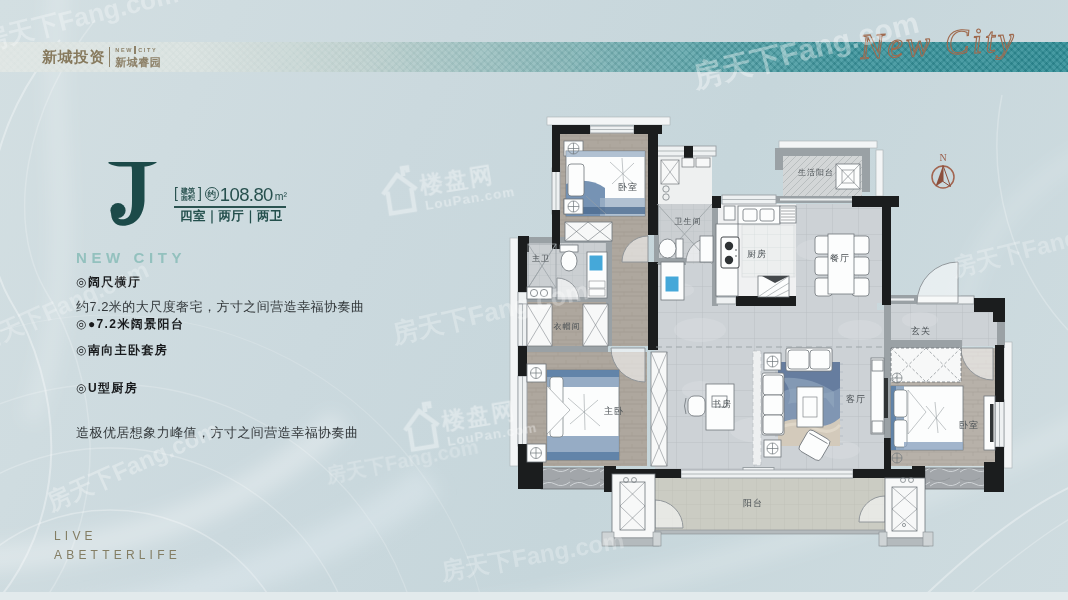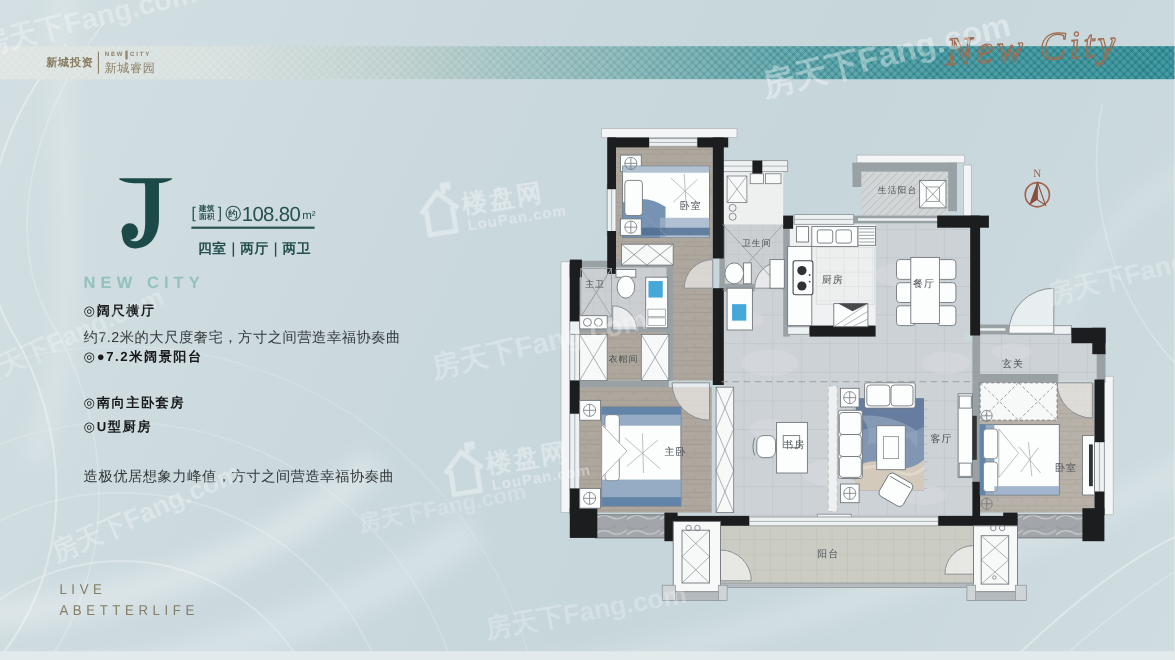--- a/index.html
+++ b/index.html
@@ -6,38 +6,38 @@
 #stage{position:relative;width:1068px;height:600px;overflow:hidden;
   background:linear-gradient(115deg,#d3dfe2 0%,#cbd9de 35%,#c6d6db 60%,#cfdce0 100%);}
 #bgsvg{position:absolute;left:0;top:0}
 
 #band{position:absolute;left:0;top:42px;width:1068px;height:30px;
   background:linear-gradient(90deg,#e1e7e5 0%,#dce4e2 18%,#c3d4d2 34%,#8dbabb 52%,#55a1a7 68%,#3c949c 80%,#2e8d96 100%);}
 #band:after{content:"";position:absolute;inset:0;
   background-image:repeating-linear-gradient(45deg,rgba(15,70,75,.10) 0 2px,rgba(255,255,255,0.06) 2px 5px),repeating-linear-gradient(-45deg,rgba(15,70,75,.10) 0 2px,rgba(255,255,255,0.06) 2px 5px);
   -webkit-mask-image:linear-gradient(90deg,rgba(0,0,0,0.07) 0%,rgba(0,0,0,0.2) 30%,rgba(0,0,0,0.55) 50%,rgba(0,0,0,1) 68%);}
 #logo{position:absolute;left:42px;top:42px;height:30px;color:#877a5e;display:flex;align-items:center}
-#logo .t1{font-size:10px;font-weight:bold;letter-spacing:0.8px;font-family:"Liberation Serif",serif}
+#logo .t1{font-size:15px;font-weight:bold;letter-spacing:0.8px;font-family:"Liberation Serif",serif}
 #logo .div{width:1px;height:20px;background:#8d8168;margin:0 5px 0 4px}
 #logo .r{display:flex;flex-direction:column;line-height:1}
 #logo .r .e{font-size:5.5px;letter-spacing:1.7px;color:#8d8168;font-weight:bold;margin-bottom:2px;display:flex;align-items:center}
 #logo .r .e .bld{display:inline-block;width:2px;height:8px;background:#8d8168;margin:0 2px 1px 1px}
-#logo .r .c{font-size:11px;letter-spacing:0.5px;color:#8d8168;font-family:"Liberation Serif",serif;font-weight:normal}
+#logo .r .c{font-size:11px;letter-spacing:0.5px;color:#8d8168;font-family:"Liberation Serif",serif;font-weight:bold}
 #script{position:absolute;left:860px;top:20px;width:230px;font-family:"Liberation Serif",serif;font-style:italic;font-size:36px;color:transparent;-webkit-text-stroke:1.1px #9f6a4e;letter-spacing:3px;transform:rotate(-3deg)}
 
 #bigJ{position:absolute;left:108px;top:161px}
 #areaBlock{position:absolute;left:174px;top:186px;color:#29504e}
 #areaBlock .row1{display:flex;align-items:flex-end;height:16px}
 #bracket{font-size:7px;line-height:1.08;color:#2b5351;display:flex;align-items:center;font-weight:bold}
 #bracket .br{font-size:14px;font-weight:400;position:relative;top:-0.5px}
 #yue{width:12px;height:12px;border:1px solid #2b5351;border-radius:50%;font-size:8.5px;line-height:12px;text-align:center;margin:0 1px 1px 3px;color:#2b5351;font-weight:bold}
 #num{font-size:18.5px;line-height:14.5px;letter-spacing:-0.6px;color:#27504e}
 #m2{font-size:10.5px;color:#27504e;margin-left:2px;line-height:11px;font-weight:normal}
 #hr1{width:112px;height:1.5px;background:#2b5351;margin-top:4px}
-#rooms{margin-top:10px;font-size:12.5px;font-weight:bold;letter-spacing:0.4px;color:#234f4c;padding-left:6px}
+#rooms{margin-top:0;font-size:12.5px;font-weight:bold;letter-spacing:0.4px;color:#234f4c;padding-left:6px}
 #newcity{position:absolute;left:76px;top:249px;font-size:15px;font-weight:bold;letter-spacing:4.6px;color:#93c1be}
 .h3{position:absolute;left:76px;font-size:12px;font-weight:bold;color:#17191b;letter-spacing:1.4px}
 .h3 .ring{font-weight:normal}
 .bd{position:absolute;left:76px;font-size:13px;color:#33383b;letter-spacing:0.45px}
 #live{position:absolute;left:54px;top:527px;color:#837d63;font-size:12px;letter-spacing:4.2px;line-height:17.5px;transform:scaleY(1.08);transform-origin:top left}
 
 .wm{position:absolute;color:rgba(255,255,255,0.55);font-weight:bold;white-space:nowrap}
 </style></head>
 <body>
 <div id="stage">
@@ -96,21 +96,21 @@
         <span id="m2">m²</span>
     </div>
     <div id="hr1"></div>
     <div id="rooms">四室｜两厅｜两卫</div>
   </div>
   <div id="newcity">NEW CITY</div>
 
   <div class="h3" style="top:274px"><span class="ring">◎</span>阔尺横厅</div>
   <div class="bd" style="top:298px">约7.2米的大尺度奢宅，方寸之间营造幸福协奏曲</div>
   <div class="h3" style="top:316px"><span class="ring">◎</span>●7.2米阔景阳台</div>
-  <div class="h3" style="top:358px"><span class="ring">◎</span>南向主卧套房</div>
+  <div class="h3" style="top:342px"><span class="ring">◎</span>南向主卧套房</div>
   <div class="h3" style="top:380px"><span class="ring">◎</span>U型厨房</div>
   <div class="bd" style="top:424px">造极优居想象力峰值，方寸之间营造幸福协奏曲</div>
 
   <div id="live">LIVE<br>ABETTERLIFE</div>
 
   <svg id="plan" width="1068" height="600" viewBox="0 0 1068 600" style="position:absolute;left:0;top:0">
     <defs>
       <pattern id="tile" width="26" height="26" patternUnits="userSpaceOnUse">
         <rect width="26" height="26" fill="#cdd2d6"></rect>
         <path d="M26,0 L0,0 0,26" fill="none" stroke="#b6bcc0" stroke-width="0.8"></path>

